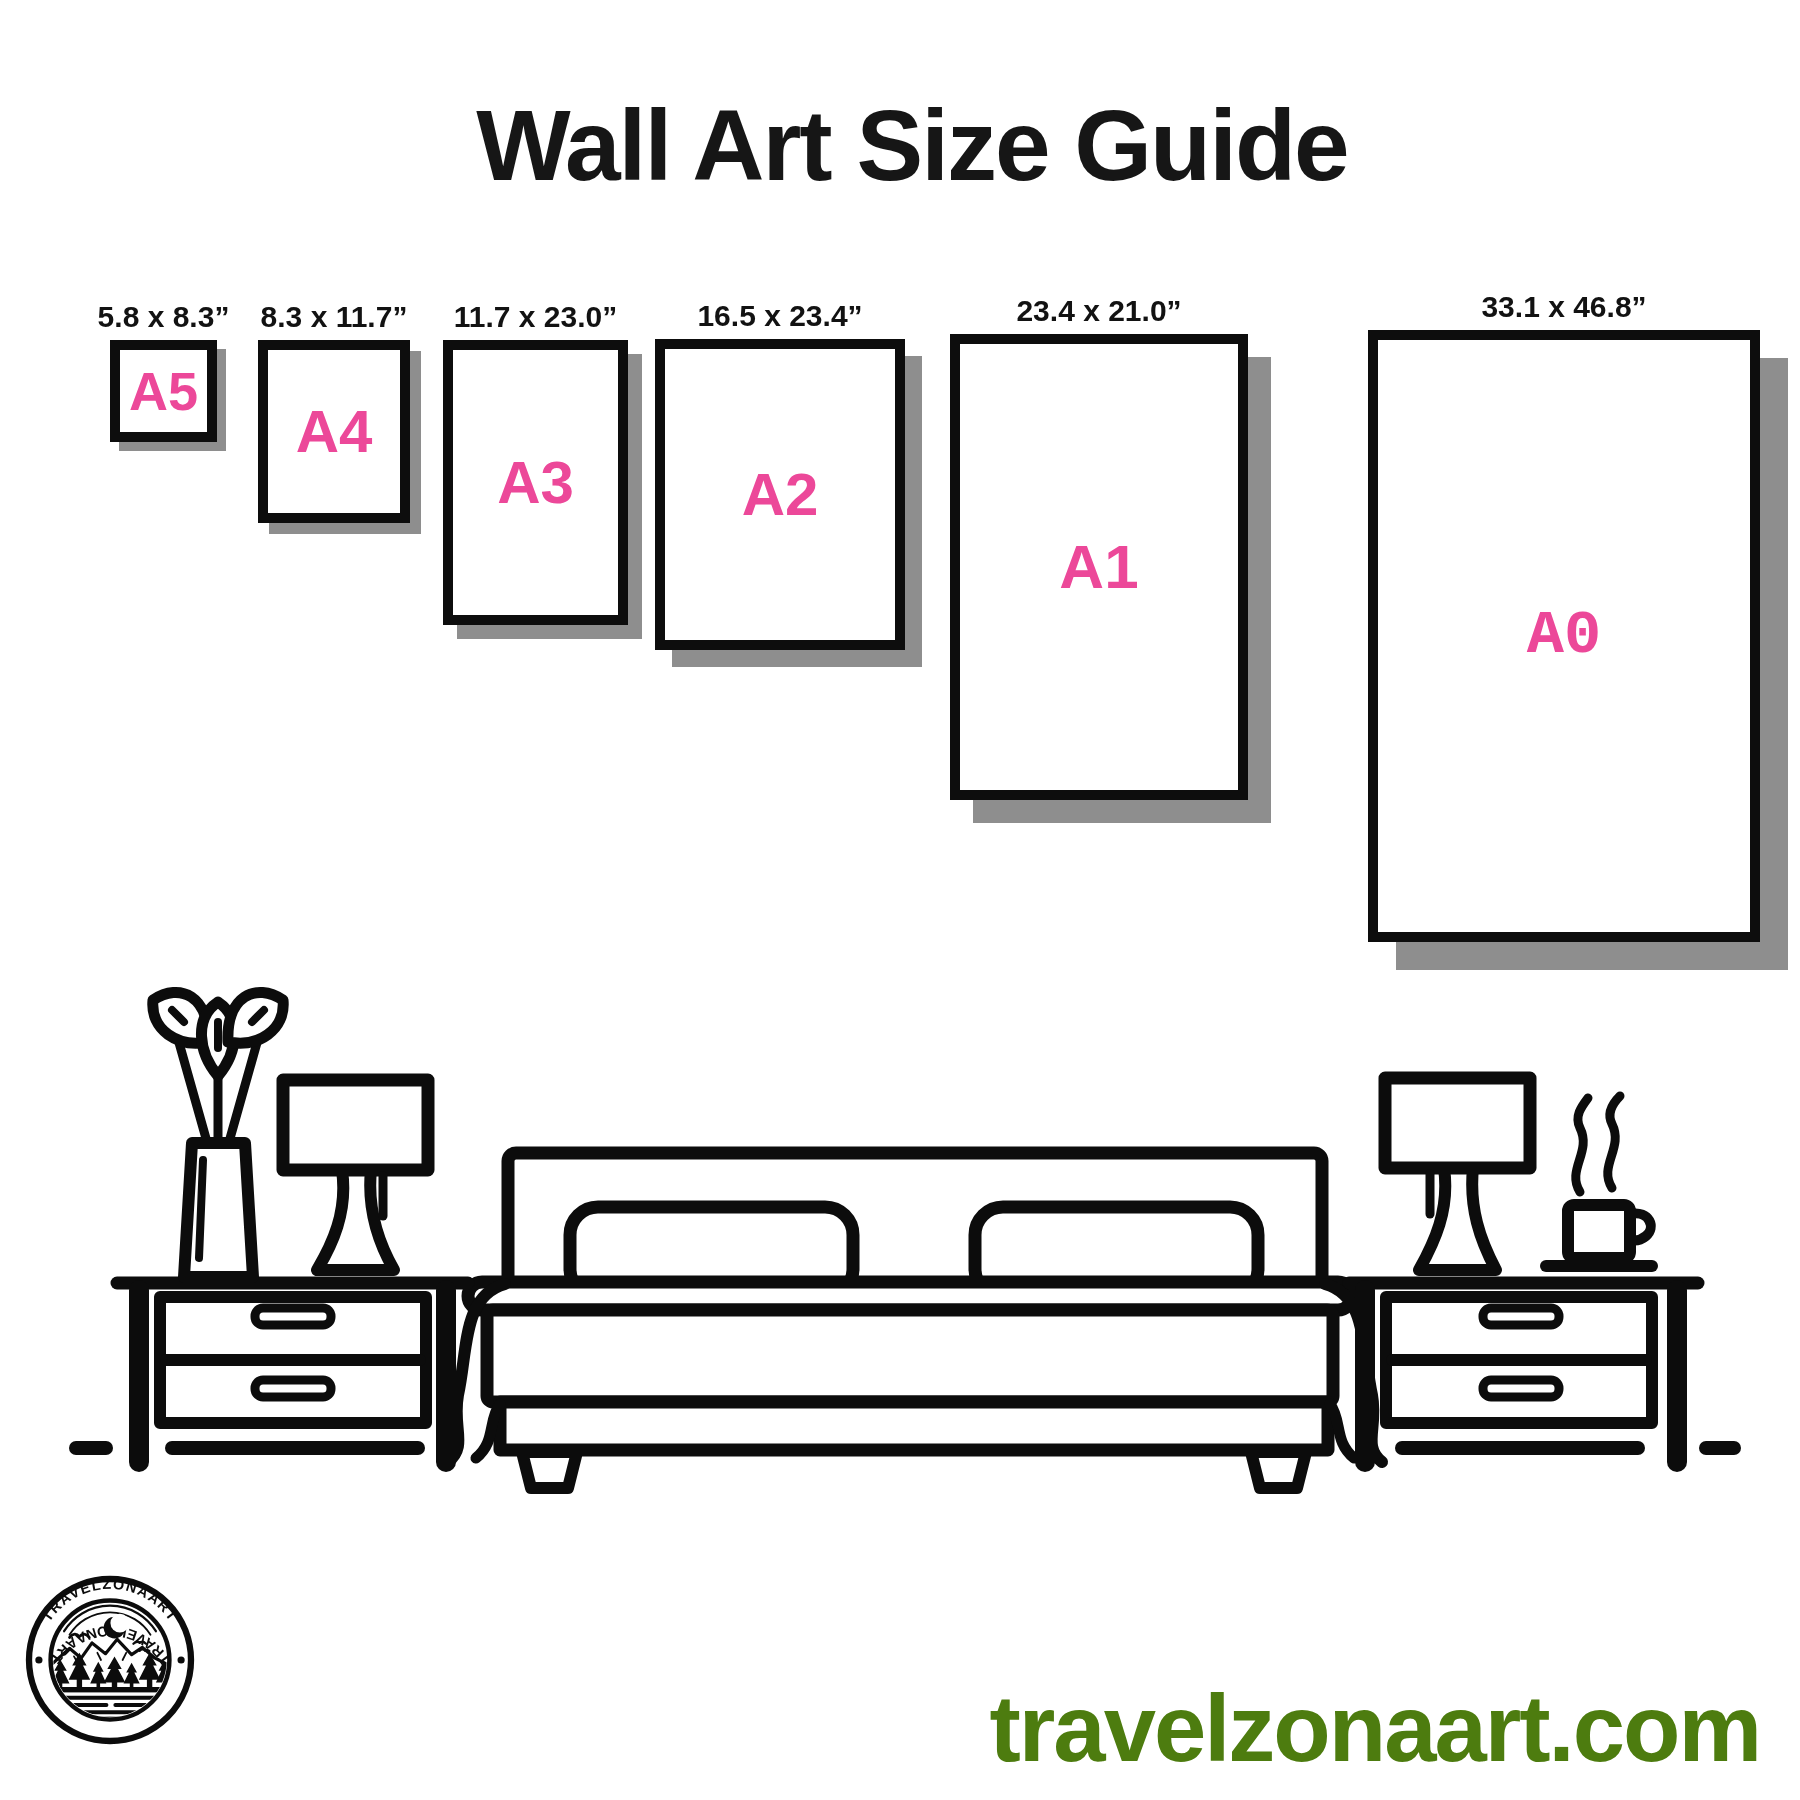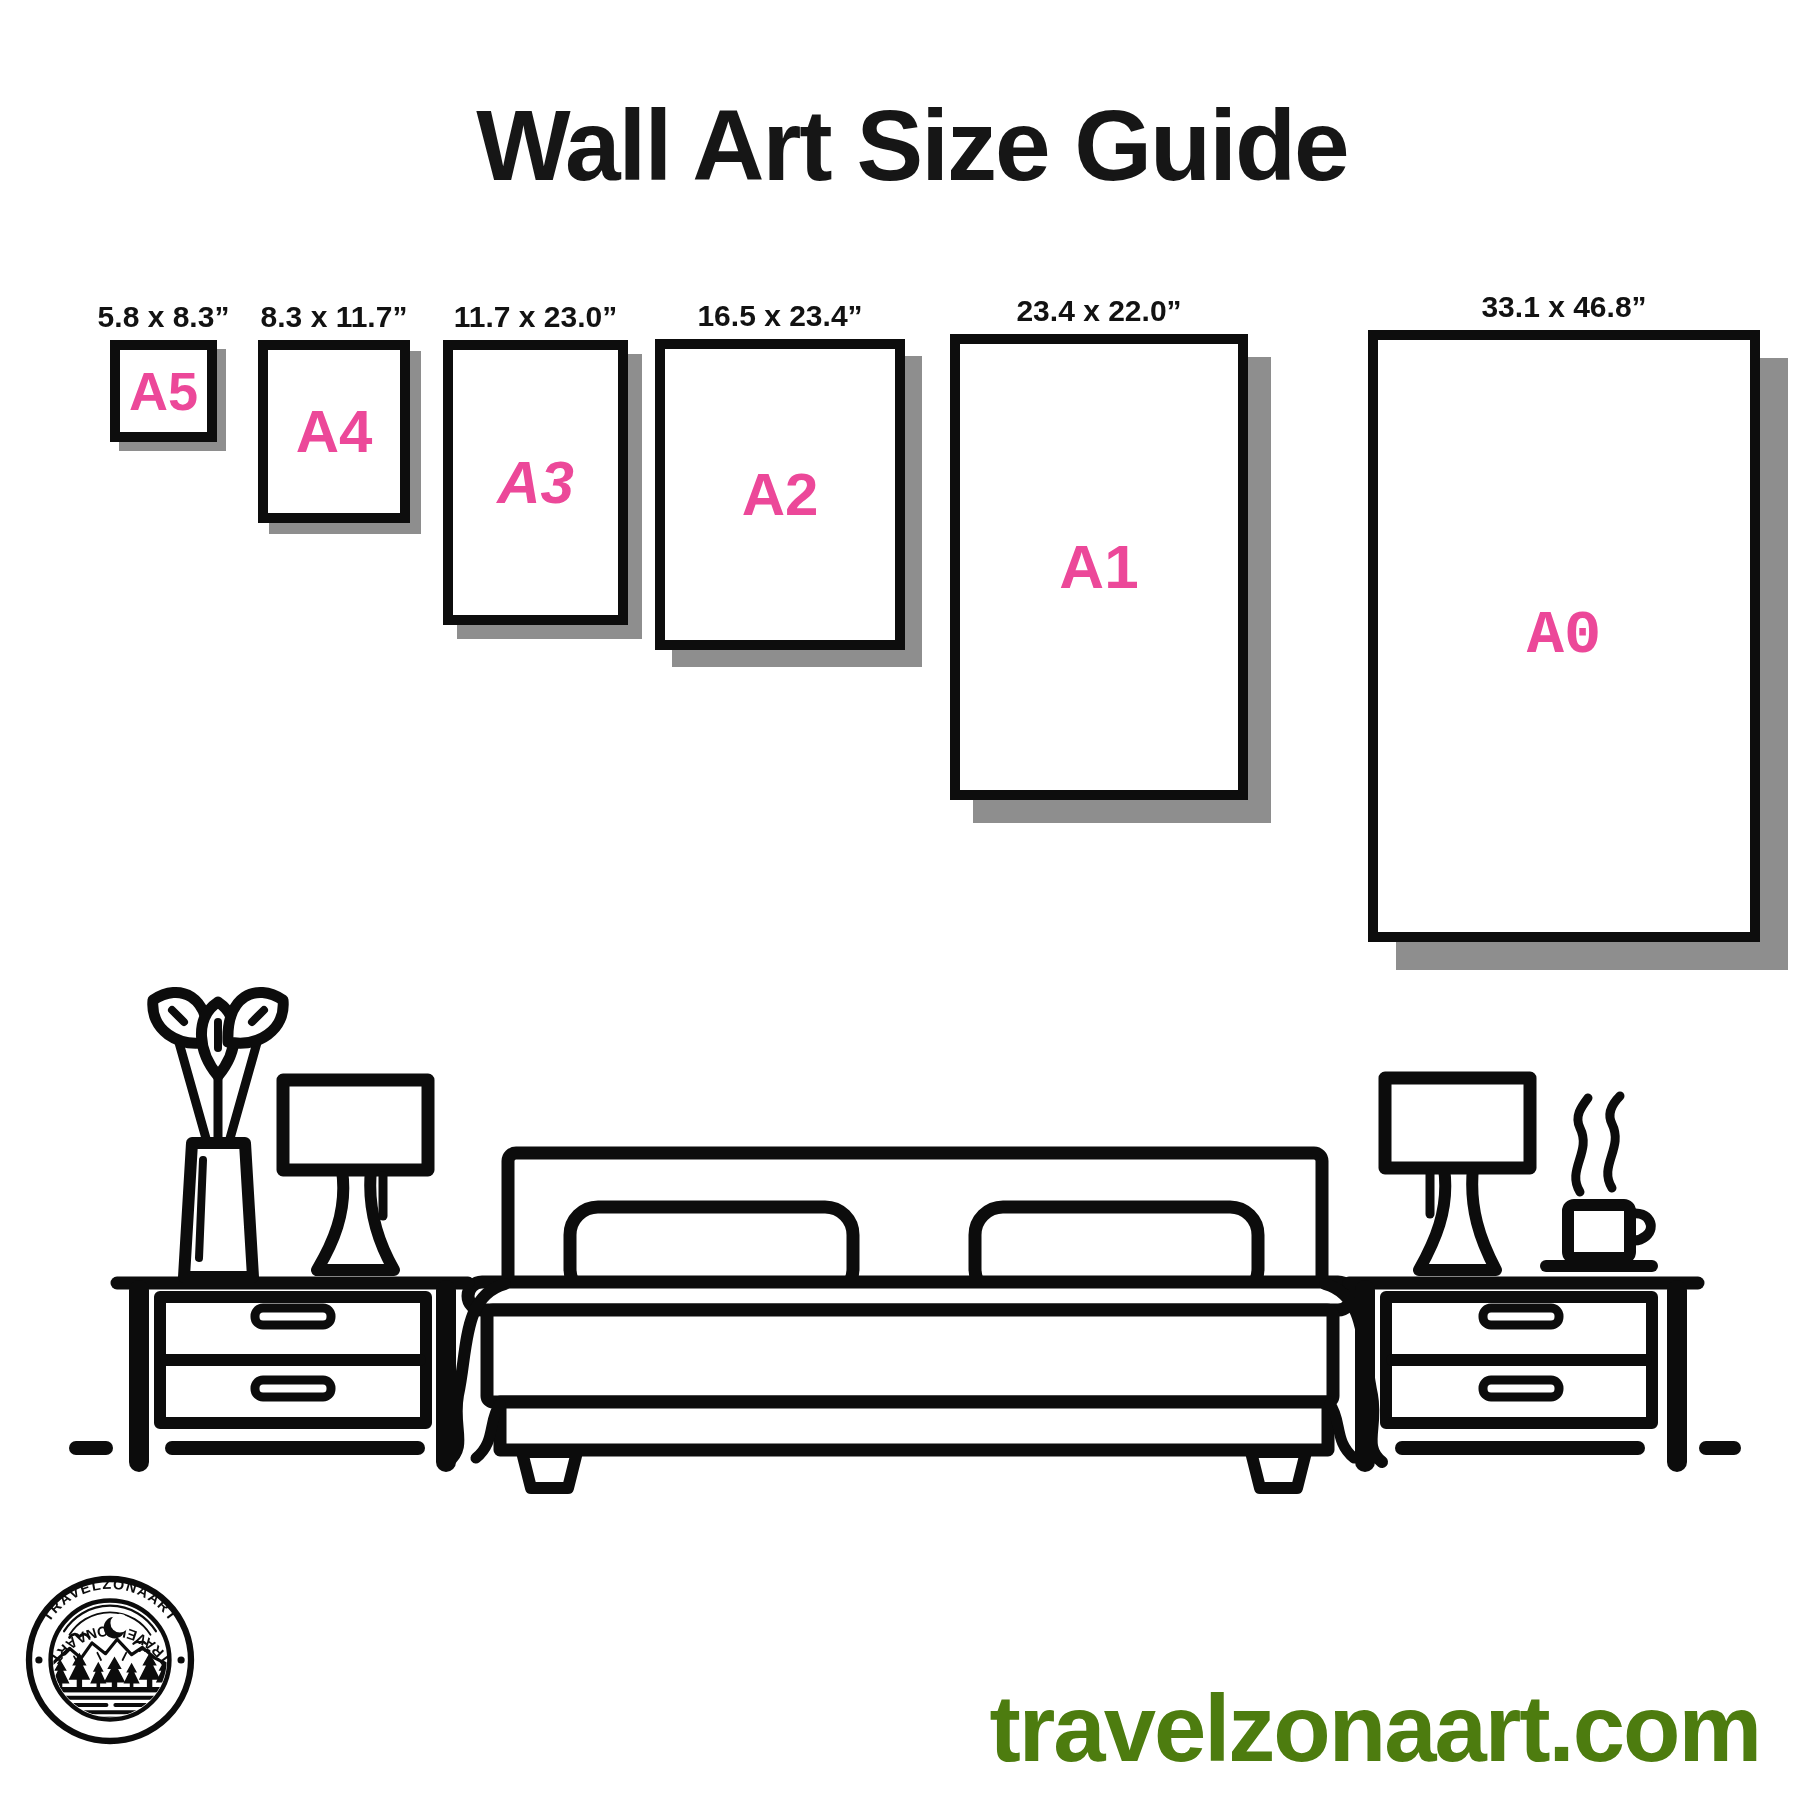--- a/index.html
+++ b/index.html
@@ -28,21 +28,21 @@
     white-space:nowrap;font-size:30px;font-weight:700;color:#121212;
   }
   .a5{left:110px;top:340px;width:107px;height:102px;box-shadow:9px 9px 0 0 #8e8e8e;}
   .a4{left:258px;top:340px;width:152px;height:183px;box-shadow:11px 11px 0 0 #8e8e8e;}
   .a3{left:443px;top:340px;width:185px;height:285px;box-shadow:14px 14px 0 0 #8e8e8e;}
   .a2{left:655px;top:339px;width:250px;height:311px;box-shadow:17px 17px 0 0 #8e8e8e;}
   .a1{left:950px;top:334px;width:298px;height:466px;box-shadow:23px 23px 0 0 #8e8e8e;}
   .a0{left:1368px;top:330px;width:392px;height:612px;box-shadow:28px 28px 0 0 #8e8e8e;}
   .a5 .letter{font-size:54px;}
   .a4 .letter{font-size:60px;}
-  .a3 .letter{font-size:60px;font-style:italic;}
+  .a3 .letter{font-size:60px;}
   .a2 .letter{font-size:60px;}
   .a1 .letter{font-size:62px;}
   .a0 .letter{font-size:62px;font-family:Liberation Mono, monospace;}
   .scene{position:absolute;left:0;top:0;width:1800px;height:1800px;}
   .logo{position:absolute;left:20px;top:1570px;width:180px;height:180px;}
   .website{
     position:absolute;right:40px;top:1682px;
     font-size:94px;font-weight:700;letter-spacing:-2px;color:#4d7c0f;line-height:1;text-align:center;
   }
 </style>
@@ -61,21 +61,21 @@
 </div>
 <div class="paper a3">
   <span class="dim">11.7 x 23.0”</span>
   <span class="letter">A3</span>
 </div>
 <div class="paper a2">
   <span class="dim">16.5 x 23.4”</span>
   <span class="letter">A2</span>
 </div>
 <div class="paper a1">
-  <span class="dim">23.4 x 22.0”</span>
+  <span class="dim">23.4 x 21.0”</span>
   <span class="letter">A1</span>
 </div>
 <div class="paper a0">
   <span class="dim">33.1 x 46.8”</span>
   <span class="letter">A0</span>
 </div>
 
 <svg class="scene" viewBox="0 0 1800 1800" fill="none" stroke="#0c0c0c" stroke-linecap="round" stroke-linejoin="round">
 
   <g>

